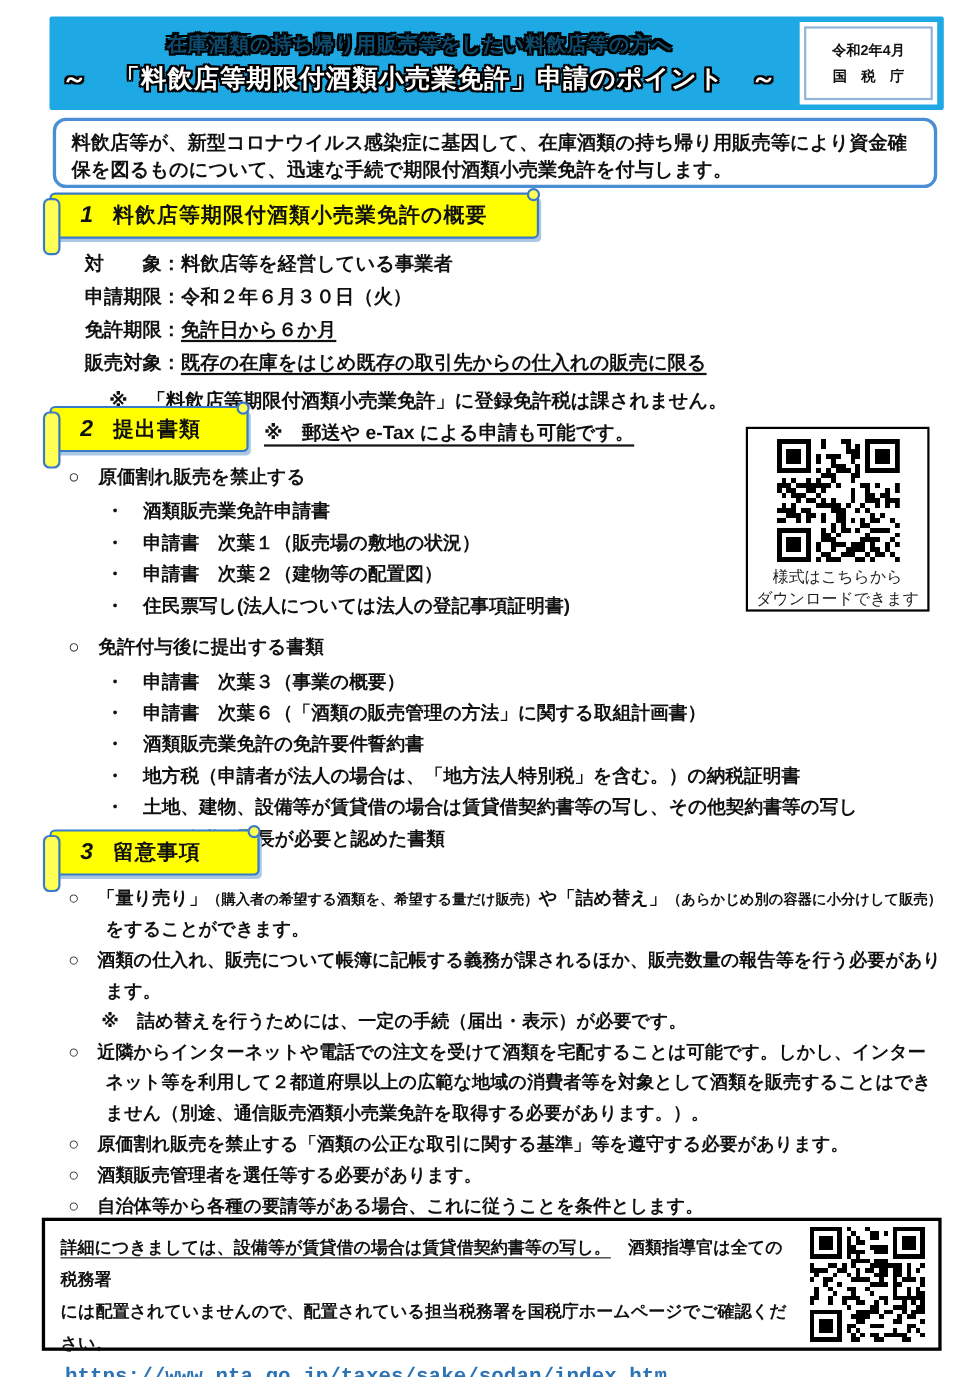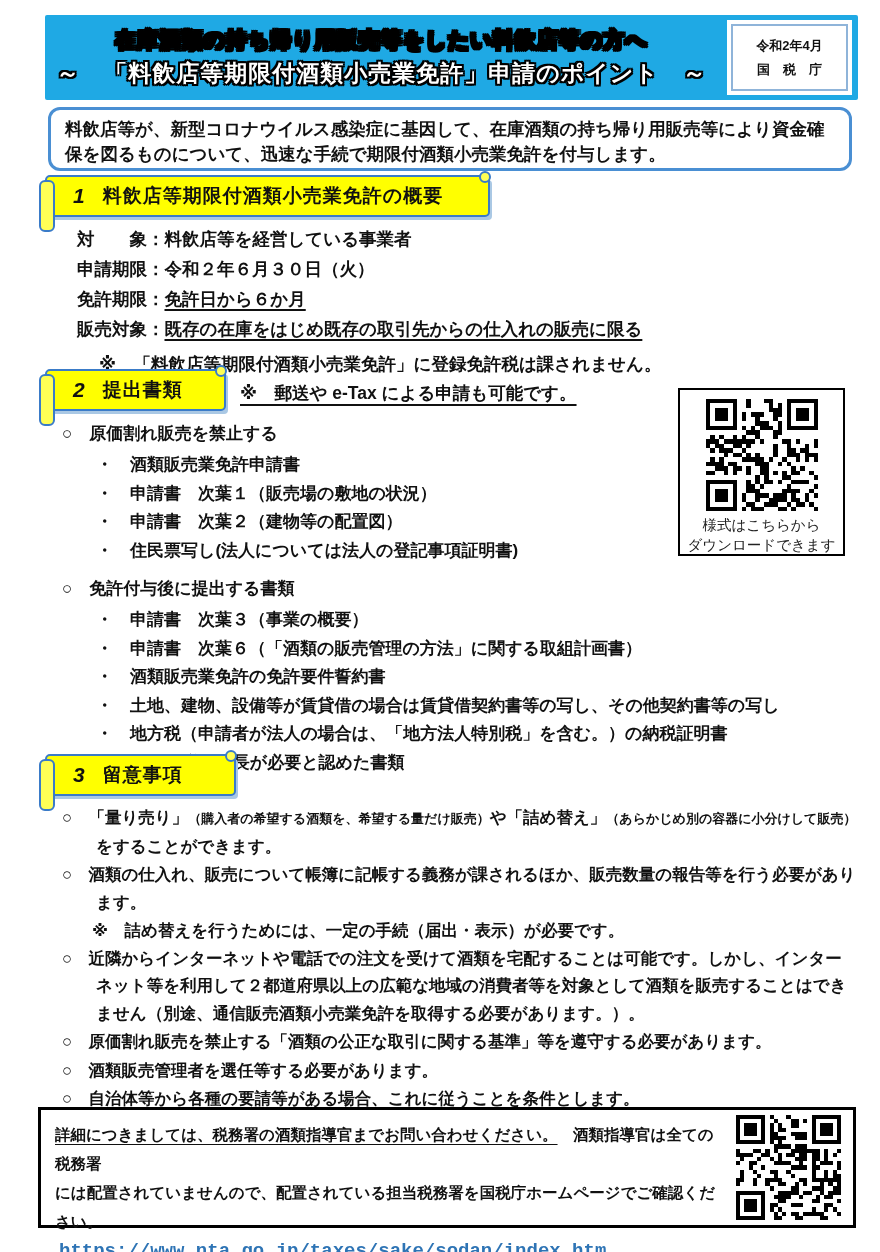--- a/index.html
+++ b/index.html
@@ -12,21 +12,21 @@
   }
 
   
   .header-banner {
     position:absolute; left:45px; top:15px; width:813px; height:85px;
     background:#1FA9E4; border-radius:2px;
     display:flex; flex-direction:column; justify-content:center;
     padding-right:140px; text-align:center;
   }
   .title1 {
-    font-size:21px; font-weight:800; color:#000000; letter-spacing:1px;
+    font-size:18px; font-weight:800; color:#0c4a6e; letter-spacing:1px;
     text-shadow:-2px -2px 0 #000, 2px -2px 0 #000, -2px 2px 0 #000, 2px 2px 0 #000,
                 -2px 0 0 #000, 2px 0 0 #000, 0 -2px 0 #000, 0 2px 0 #000;
   }
   .title2 {
     margin-top:4px; font-size:23px; font-weight:800; color:#fff; letter-spacing:1px;
     text-shadow:-2px -2px 0 #000, 2px -2px 0 #000, -2px 2px 0 #000, 2px 2px 0 #000,
                 -2px 0 0 #000, 2px 0 0 #000, 0 -2px 0 #000, 0 2px 0 #000;
   }
   .date-box {
     position:absolute; right:10px; top:9px; width:117px; height:67px;
@@ -156,22 +156,22 @@
     <div class="ghead">○　原価割れ販売を禁止する</div>
     <div class="item">・　酒類販売業免許申請書</div>
     <div class="item">・　申請書　次葉１（販売場の敷地の状況）</div>
     <div class="item">・　申請書　次葉２（建物等の配置図）</div>
     <div class="item">・　住民票写し(法人については法人の登記事項証明書)</div>
     <div class="gap"></div>
     <div class="ghead">○　免許付与後に提出する書類</div>
     <div class="item" style="width:790px;">・　申請書　次葉３（事業の概要）</div>
     <div class="item" style="width:790px;">・　申請書　次葉６（「酒類の販売管理の方法」に関する取組計画書）</div>
     <div class="item" style="width:790px;">・　酒類販売業免許の免許要件誓約書</div>
+    <div class="item" style="width:790px;">・　地方税（申請者が法人の場合は、「地方法人特別税」を含む。）の納税証明書</div>
     <div class="item" style="width:790px;">・　土地、建物、設備等が賃貸借の場合は賃貸借契約書等の写し、その他契約書等の写し</div>
-    <div class="item" style="width:790px;">・　地方税（申請者が法人の場合は、「地方法人特別税」を含む。）の納税証明書</div>
     <div class="item" style="width:790px;">・　その他税務署長が必要と認めた書類</div>
   </div>
 
   <div class="qr-box1">
     <div class="qr" id="qr1"><svg viewBox="0 0 25 25" width="100%" height="100%" shape-rendering="crispEdges">
           <rect width="25" height="25" fill="#fff"></rect>
           <g fill="#000">
             <rect x="9" y="0" width="1" height="1"></rect>
             <rect x="13" y="0" width="1" height="1"></rect>
             <rect x="14" y="0" width="1" height="1"></rect>
@@ -484,21 +484,21 @@
     <div class="subnote">※　詰め替えを行うためには、一定の手続（届出・表示）が必要です。</div>
     <div class="b">○　近隣からインターネットや電話での注文を受けて酒類を宅配することは可能です。しかし、インターネット等を利用して２都道府県以上の広範な地域の消費者等を対象として酒類を販売することはできません（別途、通信販売酒類小売業免許を取得する必要があります。）。</div>
     <div class="b">○　原価割れ販売を禁止する「酒類の公正な取引に関する基準」等を遵守する必要があります。</div>
     <div class="b">○　酒類販売管理者を選任等する必要があります。</div>
     <div class="b">○　自治体等から各種の要請等がある場合、これに従うことを条件とします。</div>
   </div>
 
   <div class="footer-box">
     <div class="footer-text">
       <div class="f-line">
-        <span class="u">詳細につきましては、税務署の酒類指導官までお問い合わせください。</span><span>　酒類指導官は全ての税務署</span>
+        <span class="u">詳細につきましては、設備等が賃貸借の場合は賃貸借契約書等の写し。</span><span>　酒類指導官は全ての税務署</span>
       </div>
       <div class="f-line">には配置されていませんので、配置されている担当税務署を国税庁ホームページでご確認ください。</div>
       <a class="f-url" href="#">https://www.nta.go.jp/taxes/sake/sodan/index.htm</a>
       
     </div>
     <div class="footer-qr">
       <div class="qr" id="qr2"><svg viewBox="0 0 25 25" width="100%" height="100%" shape-rendering="crispEdges">
             <rect width="25" height="25" fill="#fff"></rect>
             <g fill="#000">
               <rect x="8" y="0" width="1" height="1"></rect>

